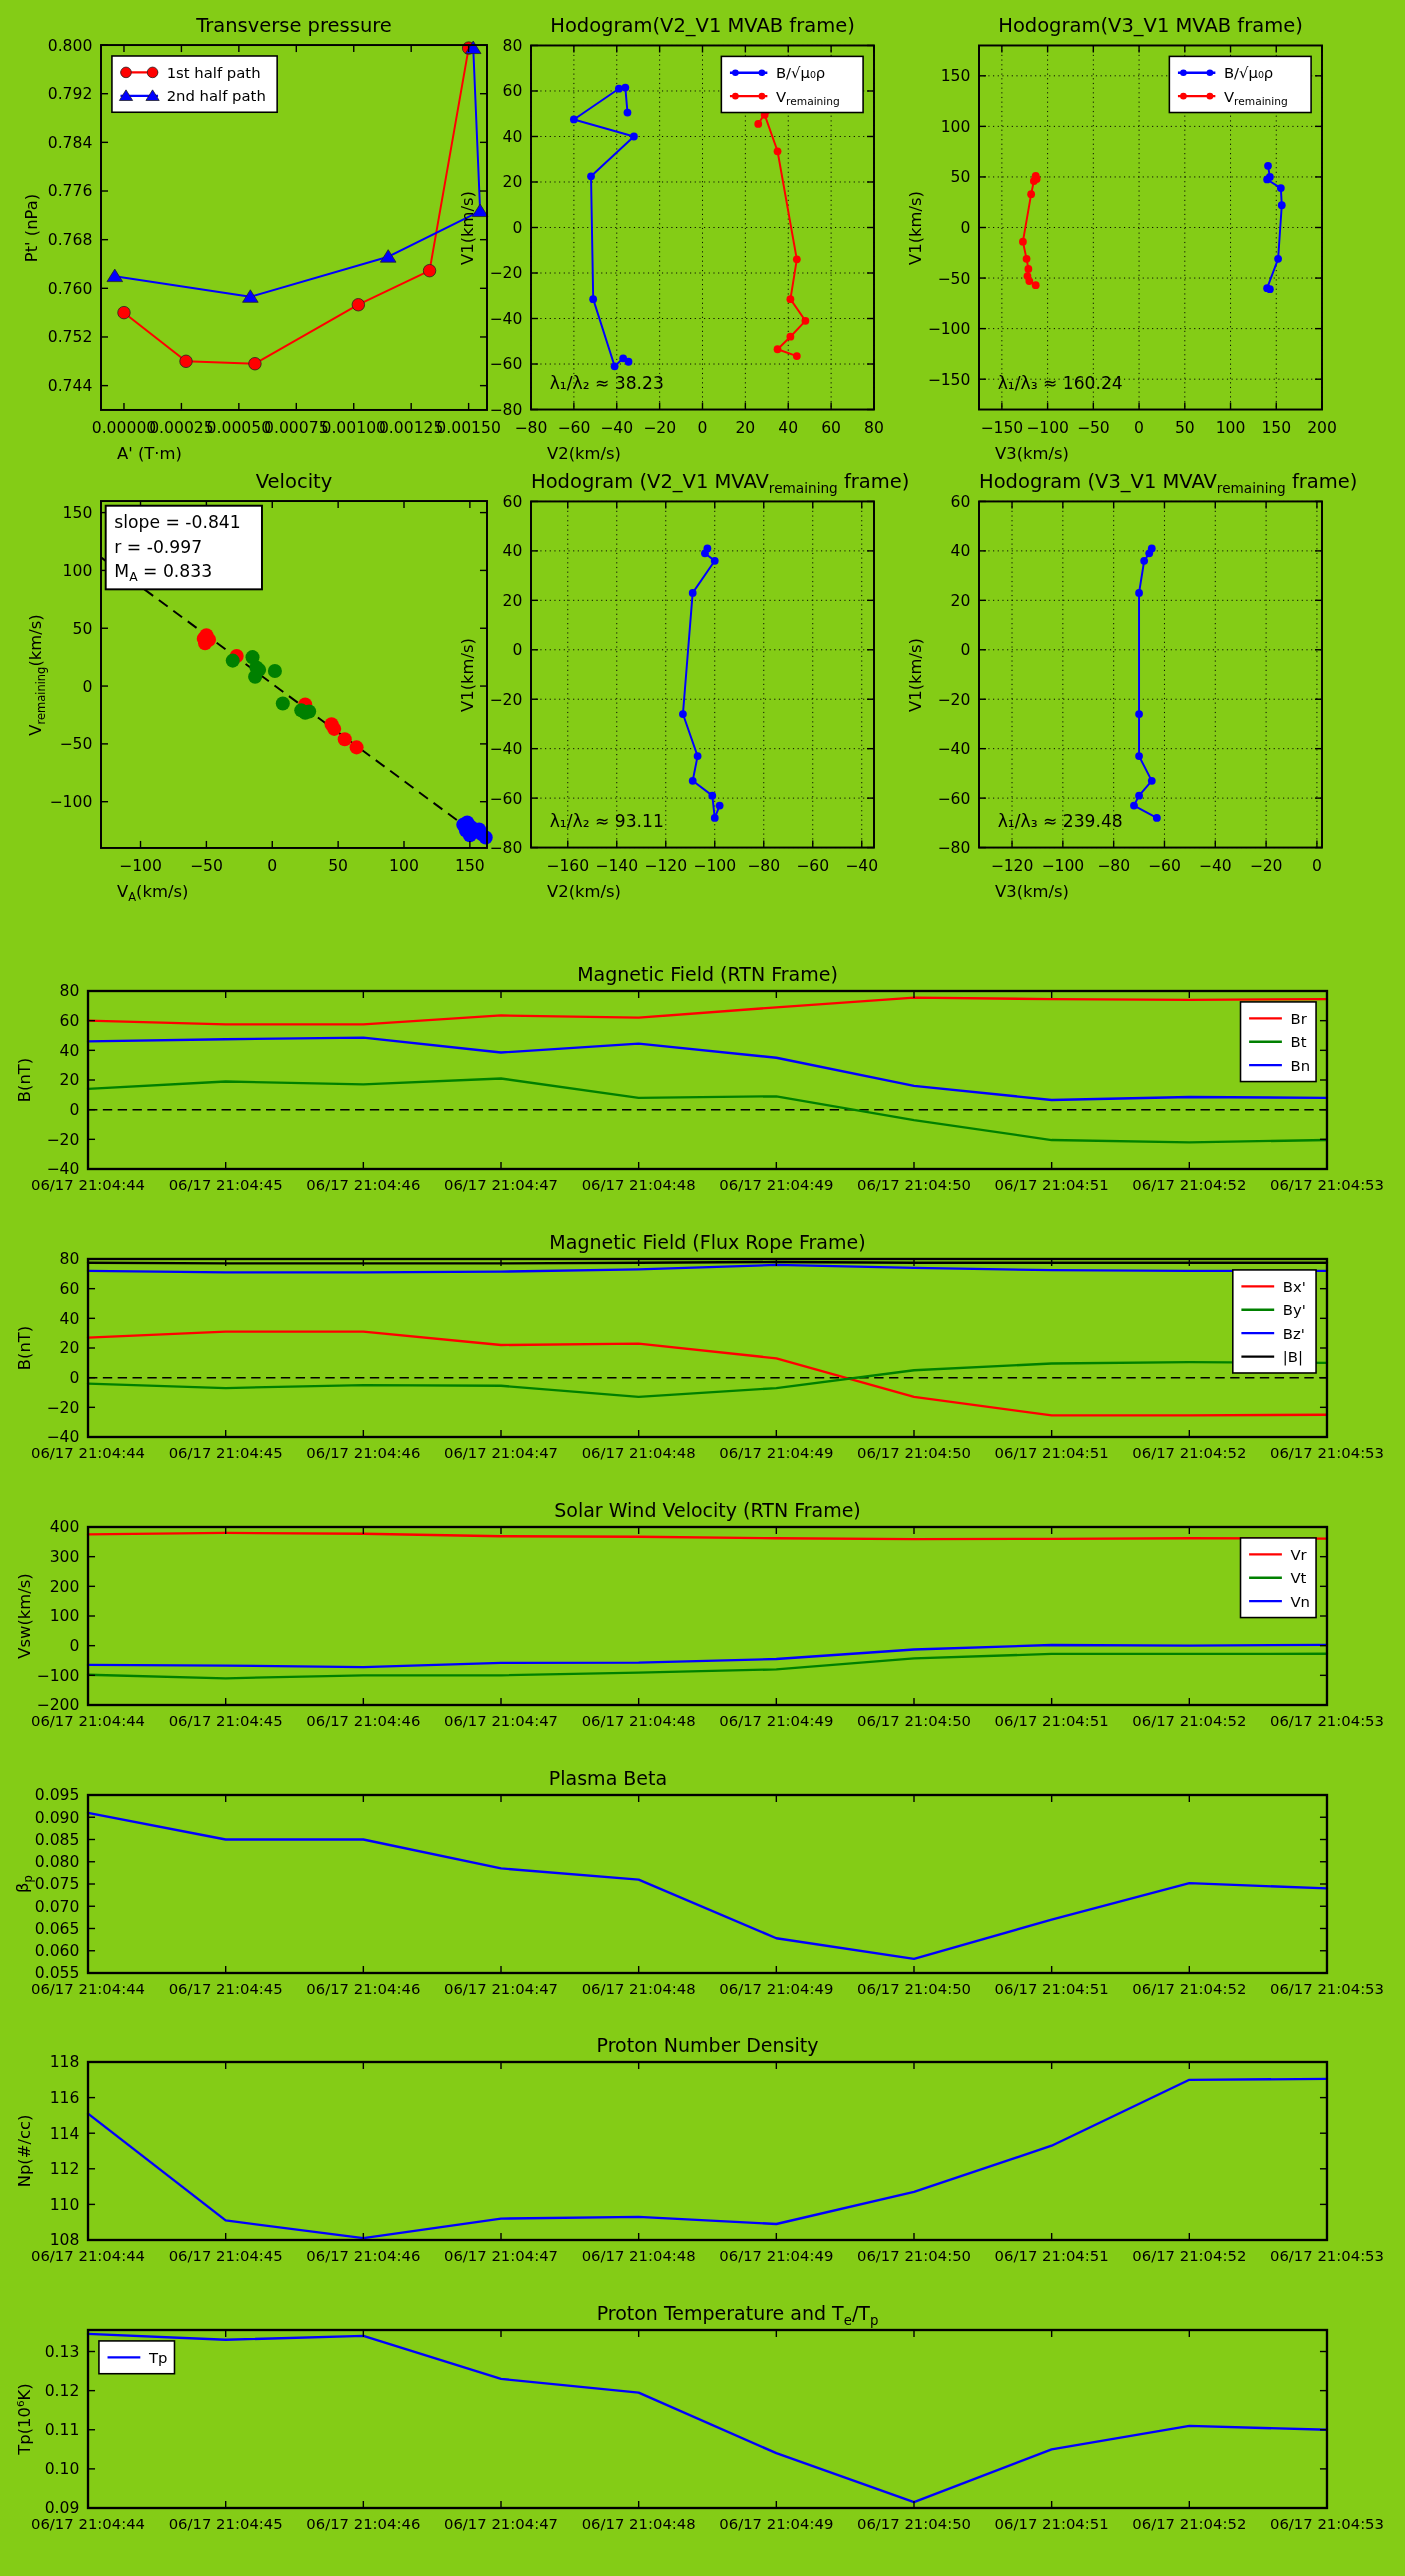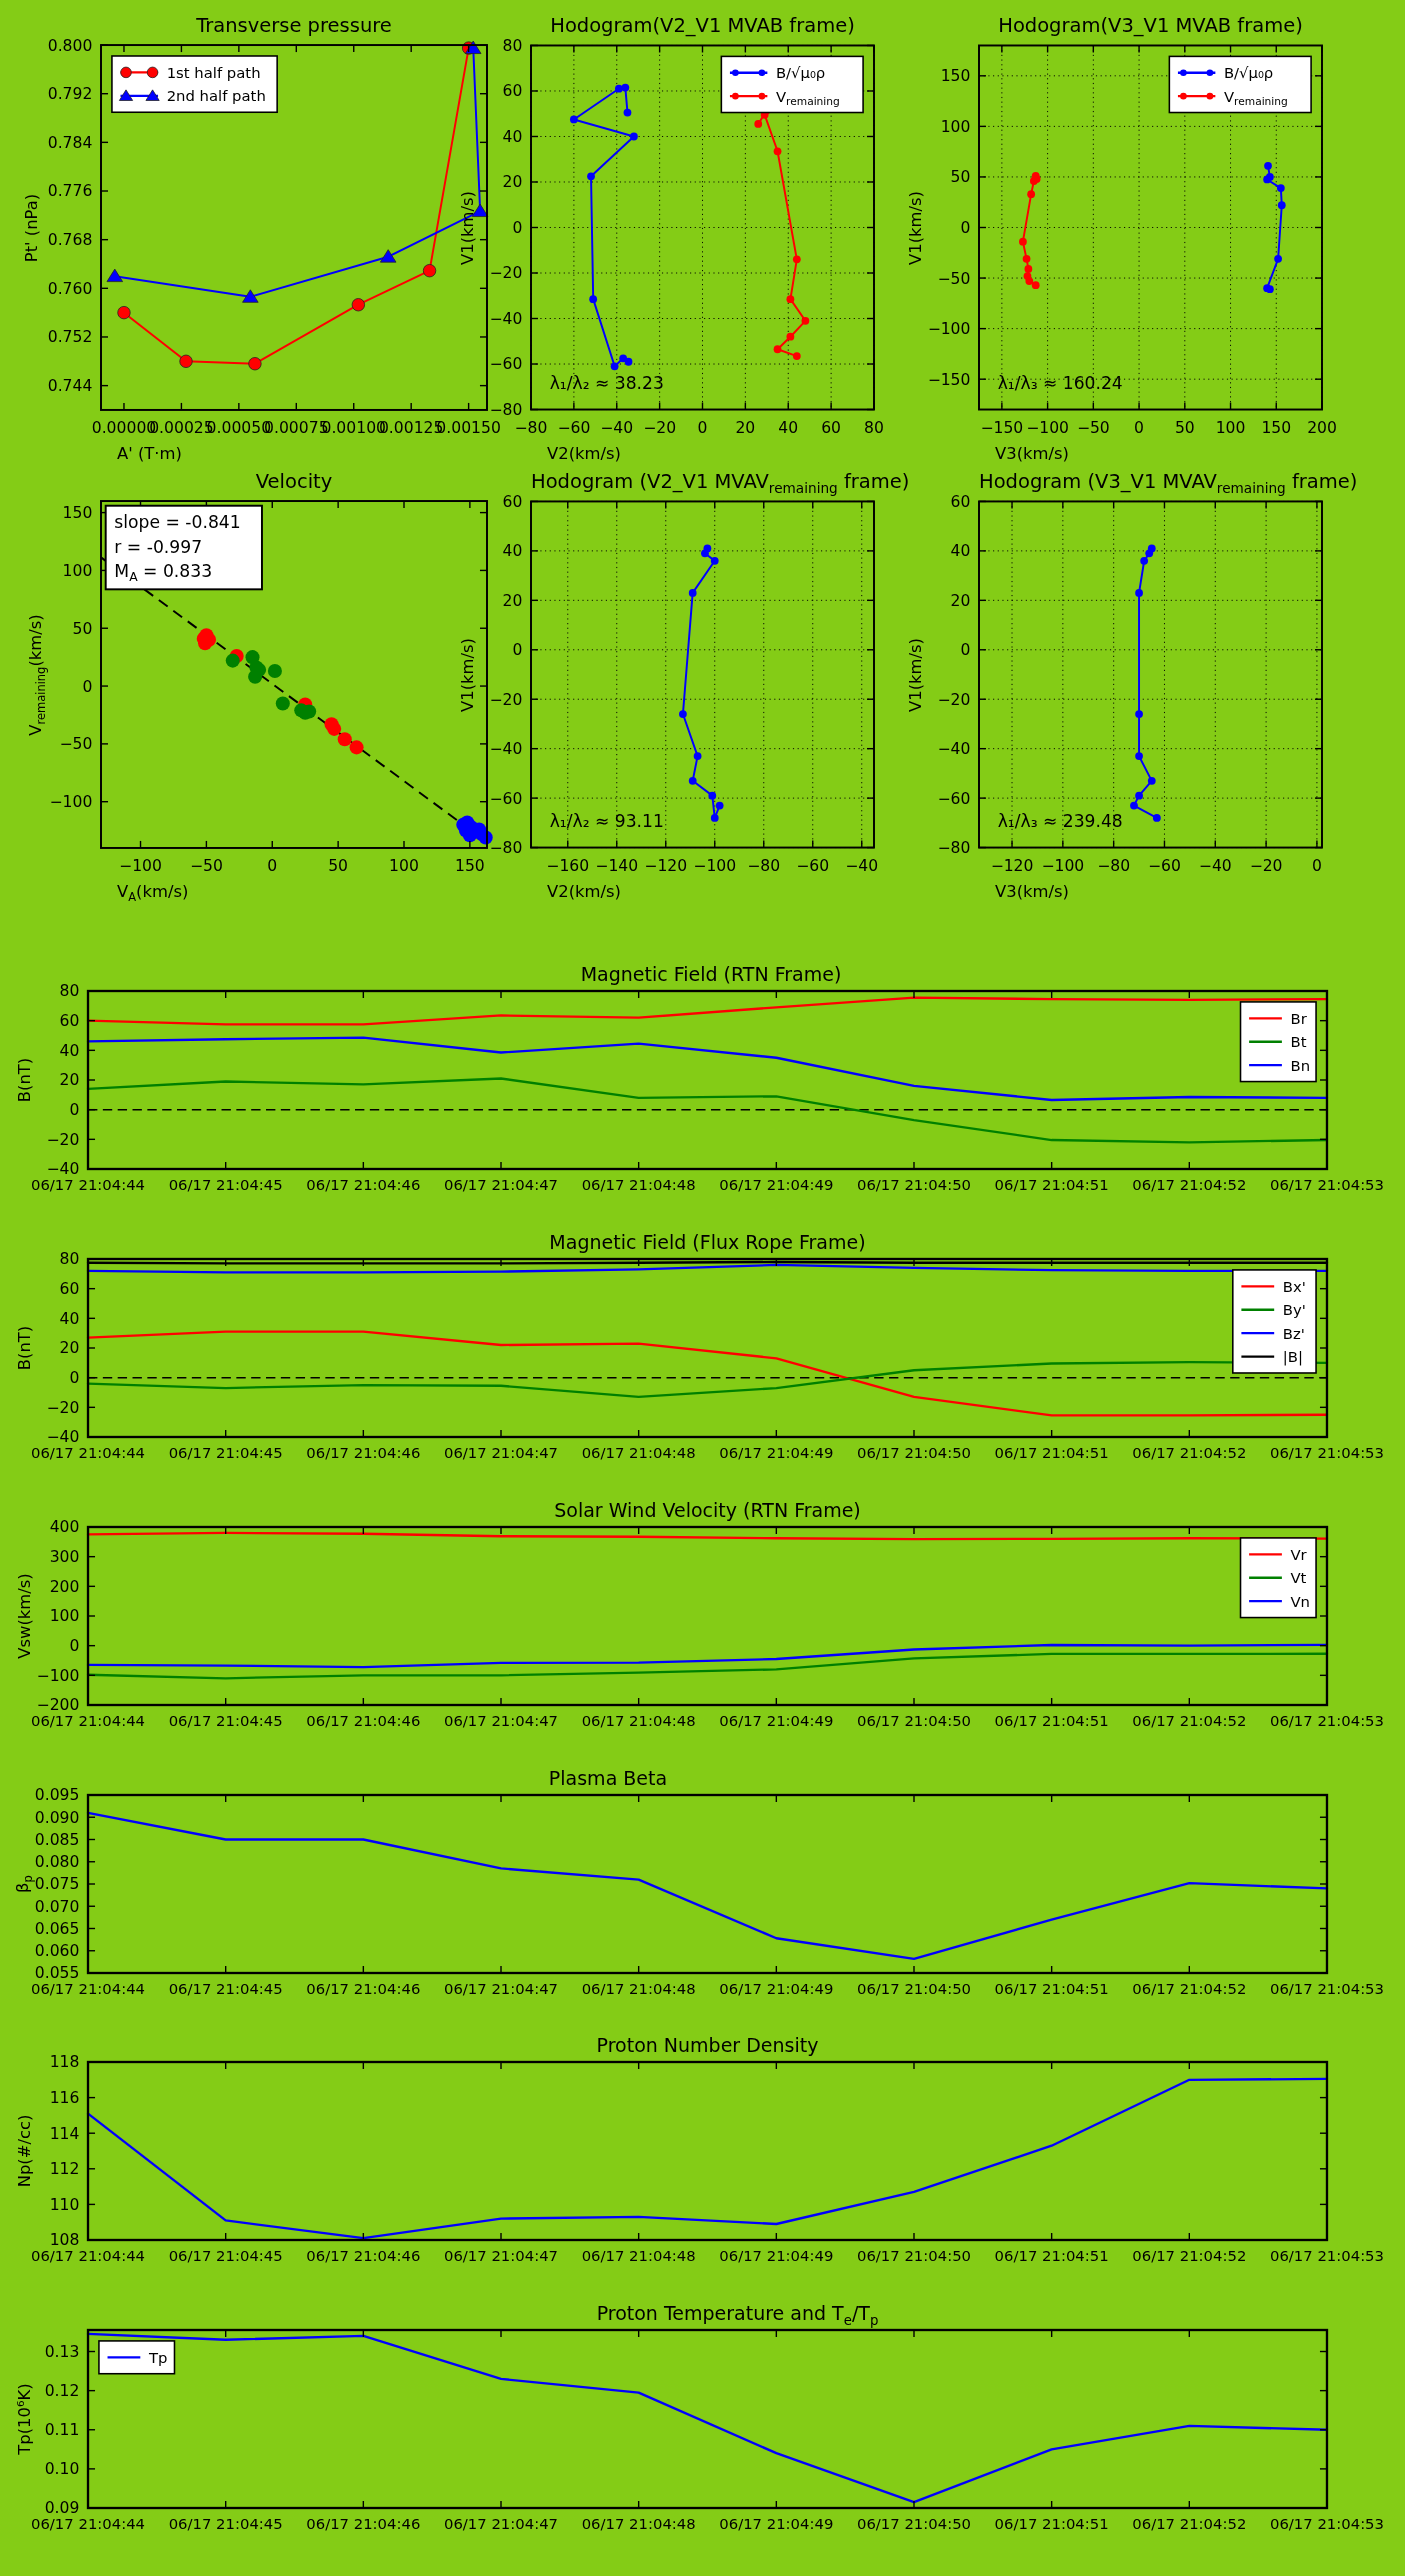--- a/index.html
+++ b/index.html
@@ -17,21 +17,21 @@
   .xlabel{position:absolute;left:16px;right:0;top:calc(100% + 34px);
           text-align:left;font-size:16.4px;white-space:nowrap;}
   sub{font-size:70%;}
   
   #c0{left:101px;top:45px;width:386px;height:365px;}
   #c1{left:531px;top:45px;width:343px;height:365px;}
   #c2{left:979px;top:45px;width:343px;height:365px;}
   #c3{left:101px;top:501px;width:386px;height:347px;}
   #c4{left:531px;top:501px;width:343px;height:347px;}
   #c5{left:979px;top:501px;width:343px;height:347px;}
-  #c6{left:88px;top:991px;width:1239px;height:178px;padding-left:7px;}
+  #c6{left:88px;top:991px;width:1239px;height:178px;}
   #c7{left:88px;top:1259px;width:1239px;height:178px;}
   #c8{left:88px;top:1527px;width:1239px;height:178px;}
   #c9{left:88px;top:1795px;width:1040px;height:178px;}
   #c10{left:88px;top:2062px;width:1239px;height:178px;}
   #c11{left:88px;top:2330px;width:1299px;height:178px;}
 </style>
 </head>
 <body>
 
 <div id="fig">

